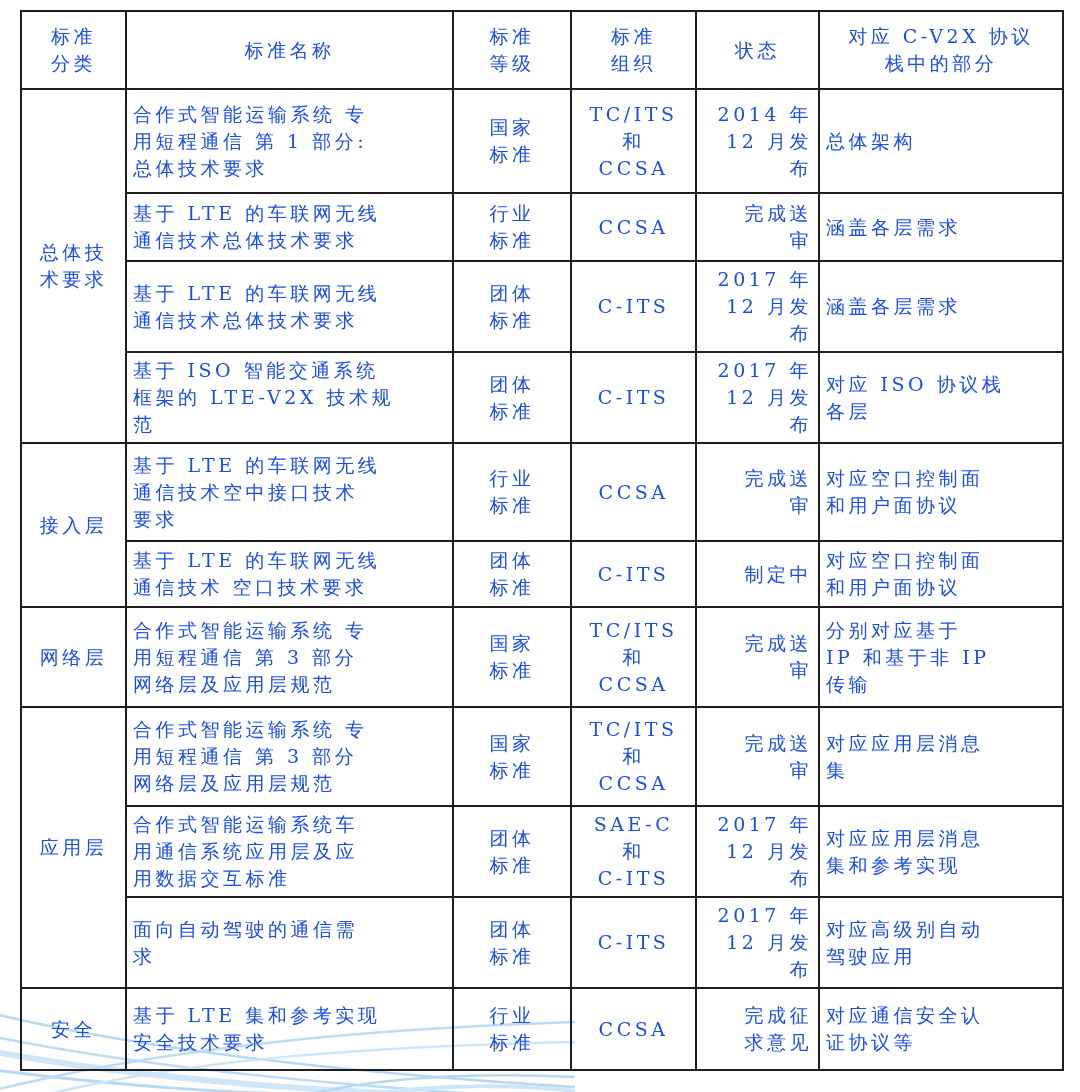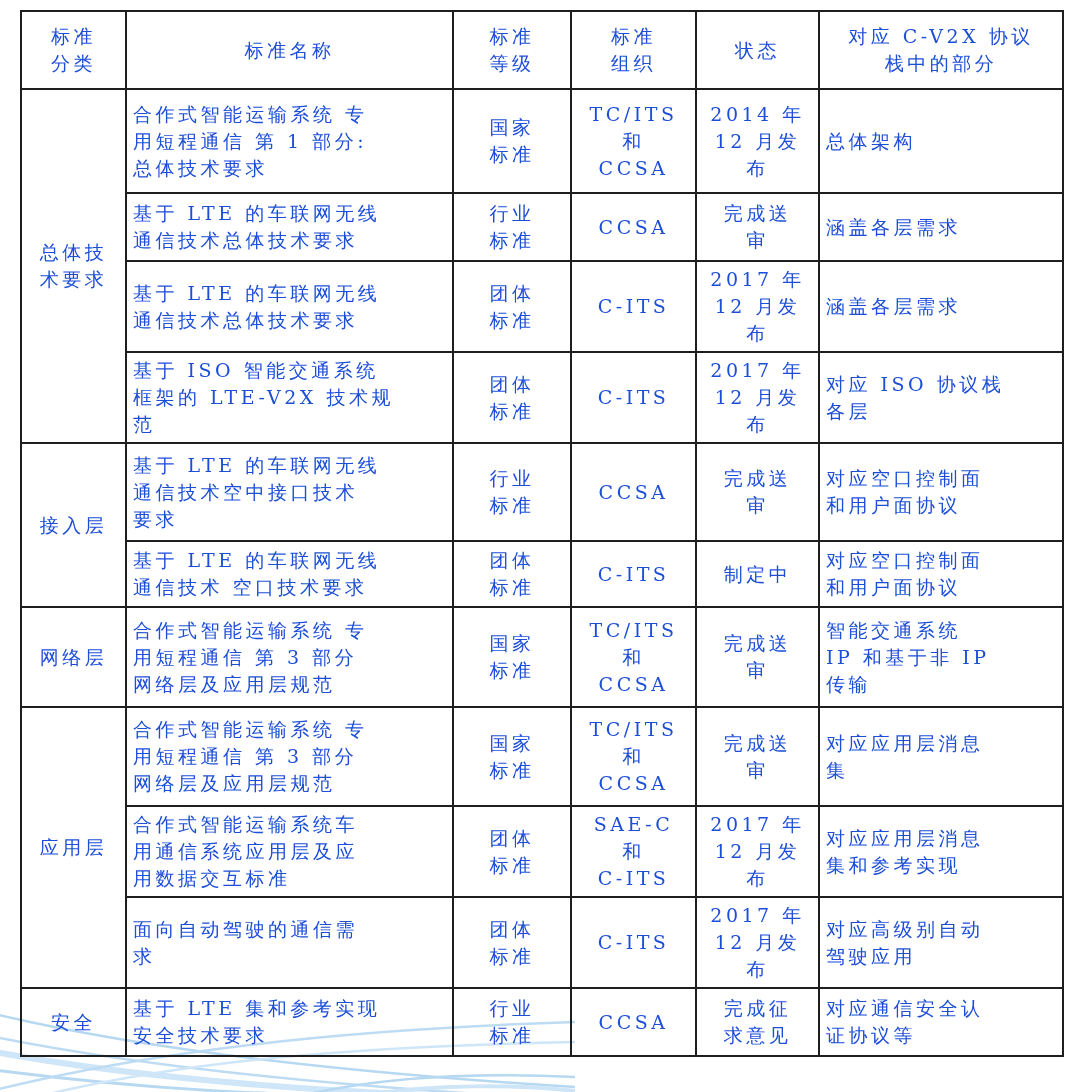--- a/index.html
+++ b/index.html
@@ -41,34 +41,34 @@
     letter-spacing: 3.5px;
     line-height: 27px;
     padding: 4px 6px;
     overflow: hidden;
   }
   table.std th { text-align: center; }
   .c-cat    { text-align: center; }
   .c-name   { text-align: left; padding-left: 22px; padding-right: 8px; margin-top: 21px; }
   .c-level  { text-align: center; }
   .c-org    { text-align: center; letter-spacing: 2px; }
-  .c-status { text-align: center; padding-left: 16px; padding-right: 4px; }
+  .c-status { text-align: right; padding-left: 16px; padding-right: 4px; }
   .c-part   { text-align: left; padding-left: 18px; padding-right: 6px; }
   tr.h-head { height: 78px; }
   tr.h-r1  { height: 104px; }
   tr.h-r2  { height: 68px; }
   tr.h-r3  { height: 89px; }
   tr.h-r4  { height: 72px; }
   tr.h-r5  { height: 98px; }
   tr.h-r6  { height: 66px; }
   tr.h-r7  { height: 100px; }
   tr.h-r8  { height: 99px; }
   tr.h-r9  { height: 80px; }
   tr.h-r10 { height: 89px; }
-  tr.h-r11 { height: 68px; }
+  tr.h-r11 { height: 82px; }
 </style>
 </head>
 <body>
 
 <div class="page">
 
   <svg class="watermark" width="580" height="100" viewBox="0 0 580 100" fill="none" xmlns="http://www.w3.org/2000/svg">
     <path d="M -5 22 C 120 52, 300 78, 575 95" stroke="#b7d8f1" stroke-width="2.5"></path>
     <path d="M -5 45 C 110 68, 260 88, 480 102" stroke="#bddcf3" stroke-width="2.5"></path>
     <path d="M -5 60 C 130 85, 300 98, 430 103" stroke="#cfe6f8" stroke-width="6"></path>
@@ -181,21 +181,21 @@
         <td class="c-name">合作式智能运输系统 专
 用短程通信 第 3 部分
 网络层及应用层规范</td>
         <td class="c-level">国家
 标准</td>
         <td class="c-org">TC/ITS
 和
 CCSA</td>
         <td class="c-status">完成送
 审</td>
-        <td class="c-part">智能交通系统
+        <td class="c-part">分别对应基于
 IP 和基于非 IP
 传输</td>
       </tr>
       <tr class="h-r8">
         <td class="c-cat" rowspan="3">应用层</td>
         <td class="c-name">合作式智能运输系统 专
 用短程通信 第 3 部分
 网络层及应用层规范</td>
         <td class="c-level">国家
 标准</td>

